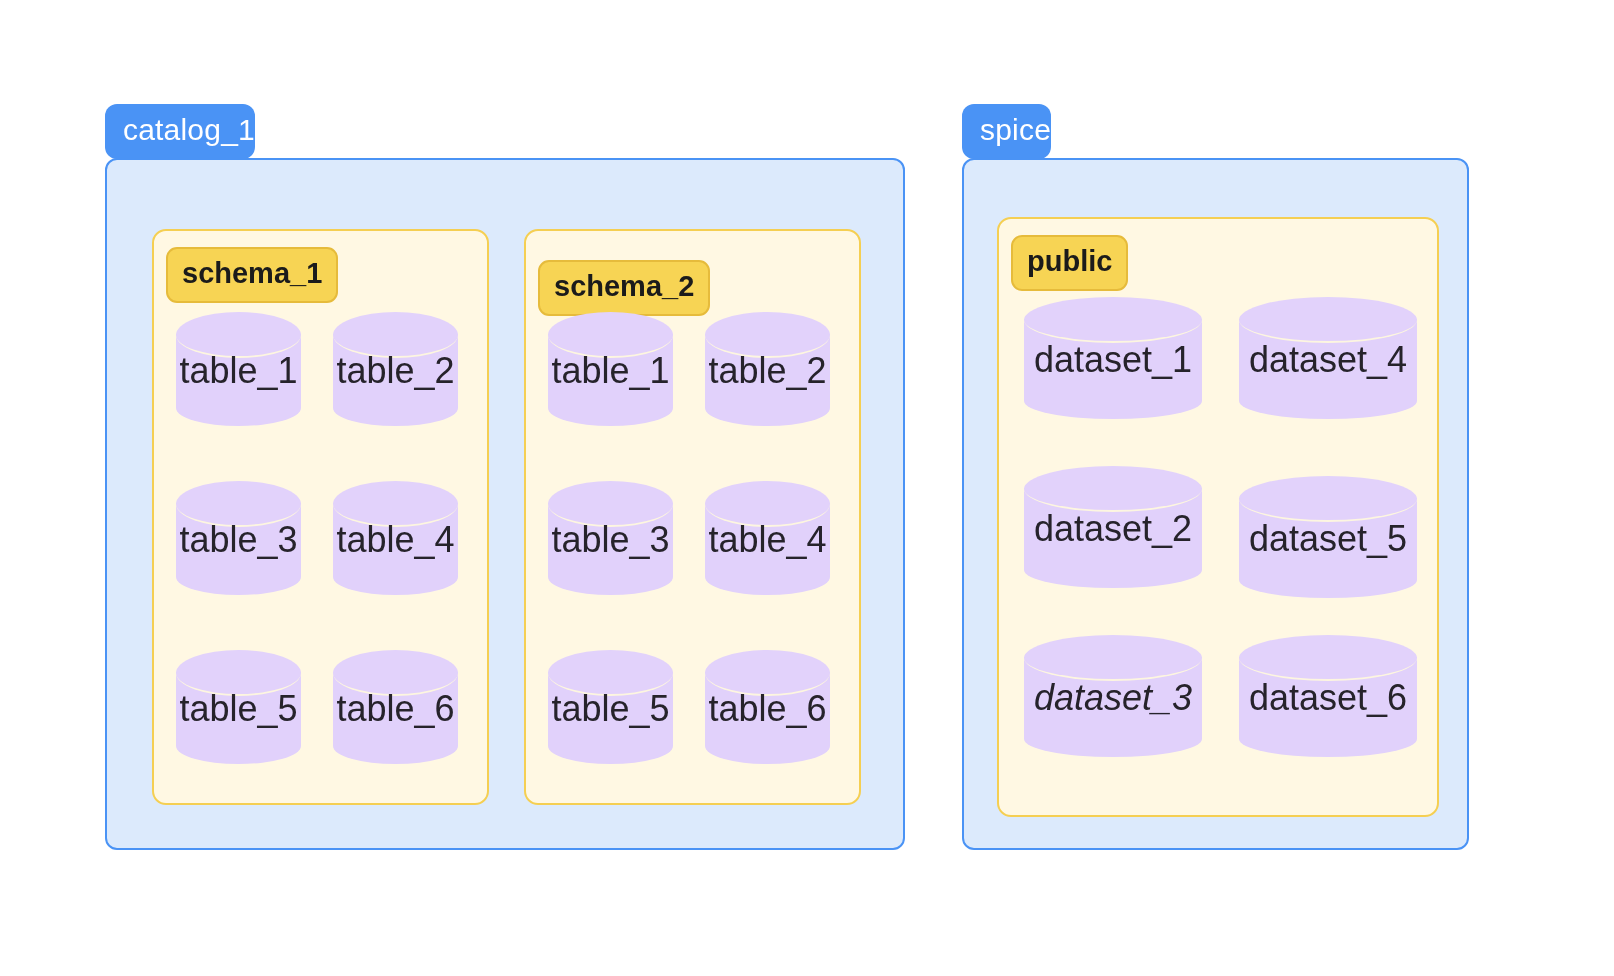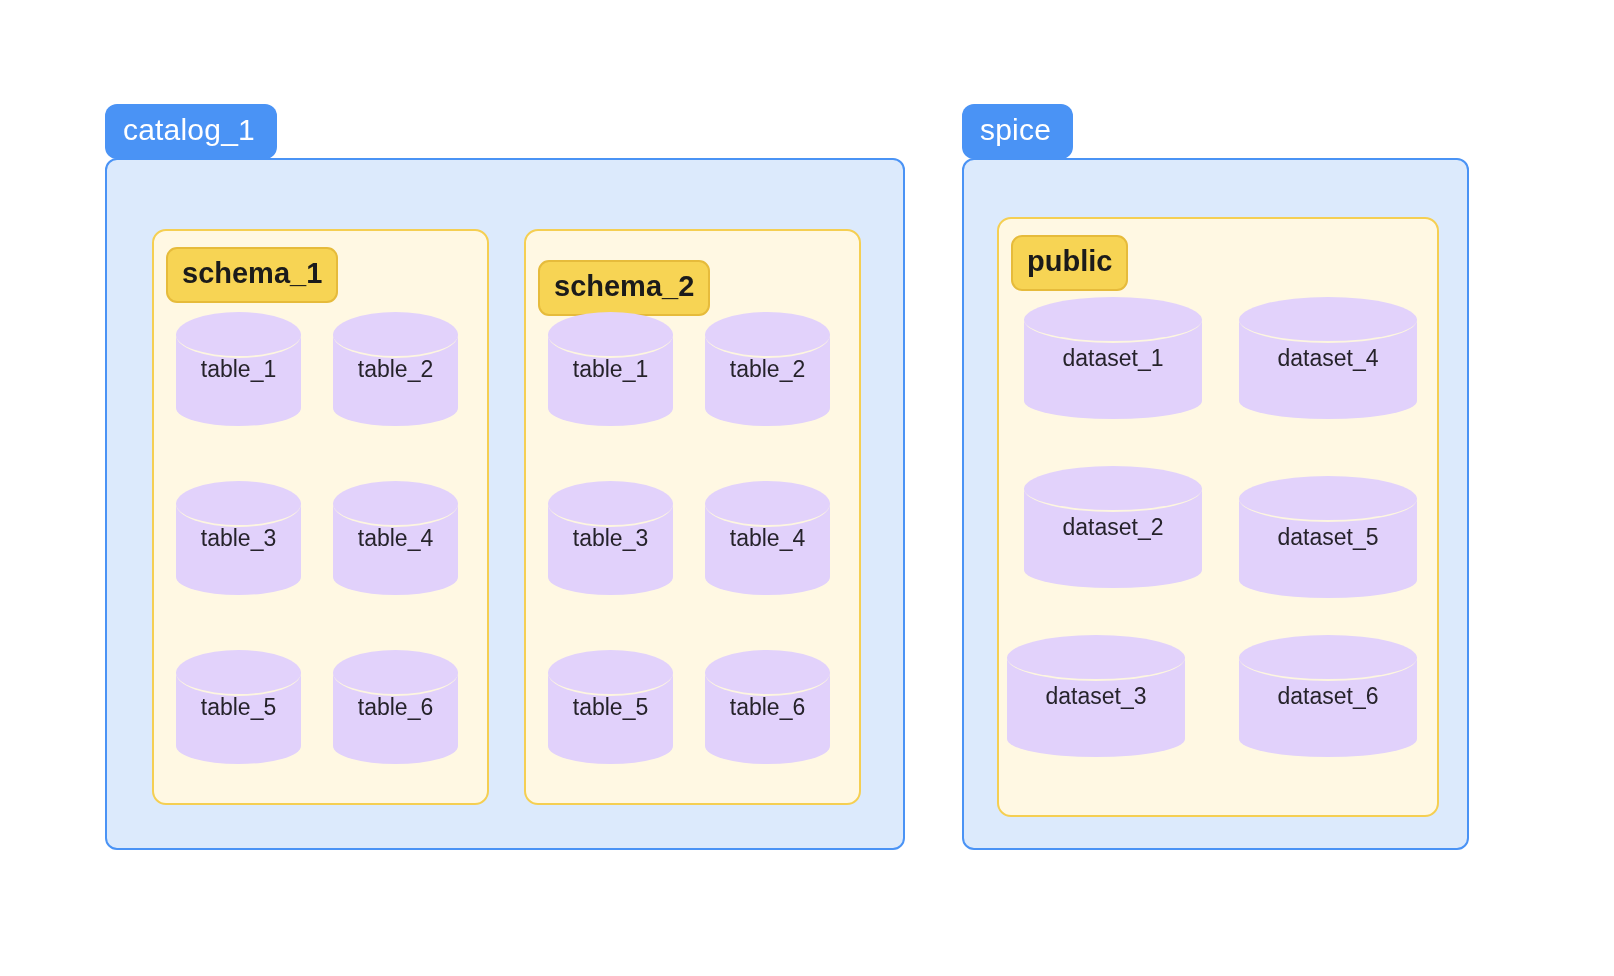--- a/index.html
+++ b/index.html
@@ -25,21 +25,21 @@
     position: absolute;
   }
   .group-badge {
     position: absolute;
     top: 0;
     left: 0;
     background: #4a93f5;
     color: #ffffff;
     font-size: 30px;
     line-height: 1;
-    padding: 11px 22px 14px 18px;
+    padding: 11px 0 14px 18px;
     border-radius: 12px;
     white-space: nowrap;
     font-weight: 400;
     letter-spacing: 0.2px;
   }
   .group-panel {
     position: absolute;
     left: 0;
     background: #dceafc;
     border: 2px solid #4a93f5;
@@ -95,21 +95,21 @@
     box-sizing: border-box;
   }
   .cyl-label {
     position: absolute;
     left: 0;
     right: 0;
     top: 50%;
     transform: translateY(-46%);
     text-align: center;
     color: #26232b;
-    font-size: 23px;
+    font-size: 36px;
     line-height: 1.1;
     white-space: nowrap;
     pointer-events: none;
   }
 </style>
 </head>
 <body>
 
 <div class="canvas">
 
@@ -209,21 +209,21 @@
         <div class="cyl" style="left:25px; top:78px; width:178px; height:122px;padding-left:12px;">
           <div class="cyl-body"></div>
           <div class="cyl-top"></div>
           <div class="cyl-label">dataset_1</div>
         </div>
         <div class="cyl" style="left:25px; top:247px; width:178px; height:122px;">
           <div class="cyl-body"></div>
           <div class="cyl-top"></div>
           <div class="cyl-label">dataset_2</div>
         </div>
-        <div class="cyl" style="left:8px; top:416px; width:178px; height:122px;">
+        <div class="cyl" style="left:25px; top:416px; width:178px; height:122px;font-style:italic;">
           <div class="cyl-body"></div>
           <div class="cyl-top"></div>
           <div class="cyl-label">dataset_3</div>
         </div>
 
         <div class="cyl" style="left:240px; top:78px; width:178px; height:122px;">
           <div class="cyl-body"></div>
           <div class="cyl-top"></div>
           <div class="cyl-label">dataset_4</div>
         </div>

